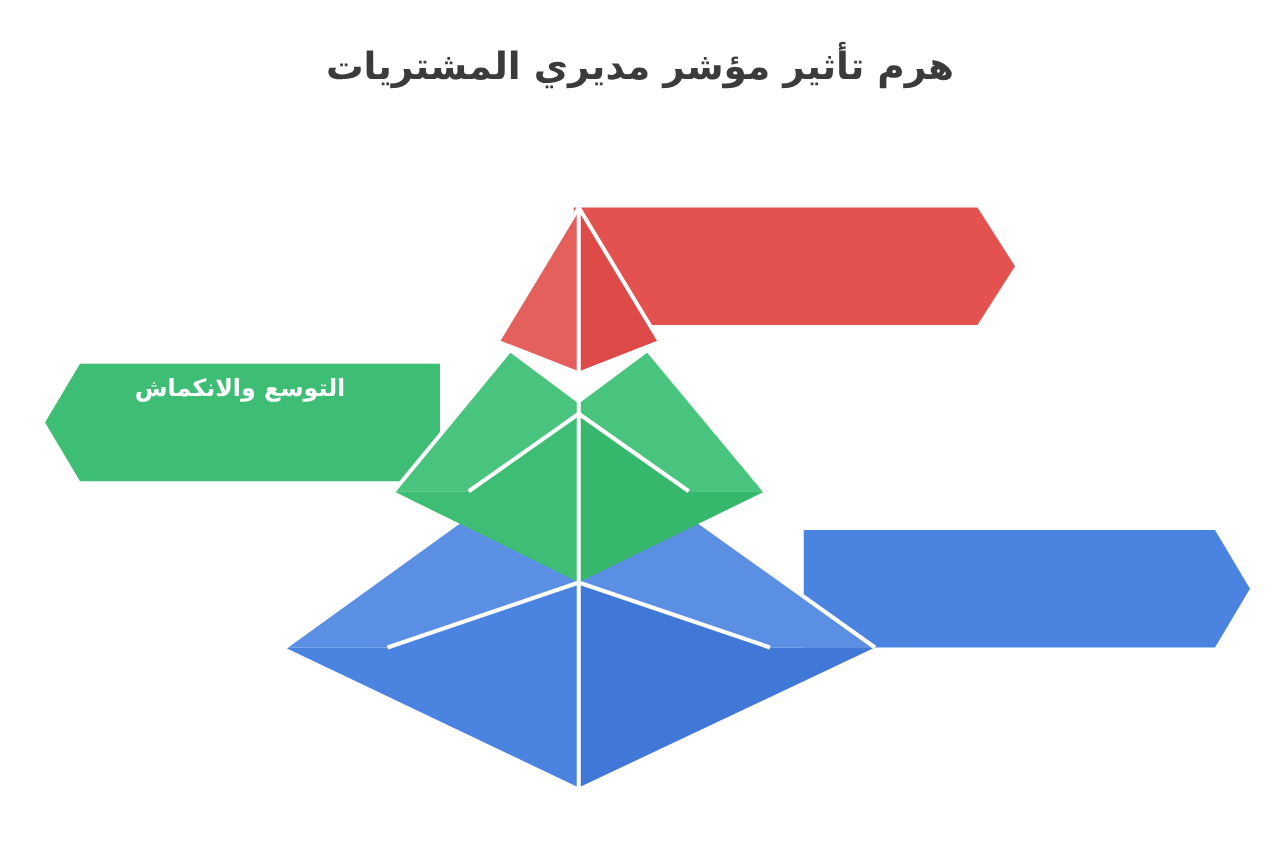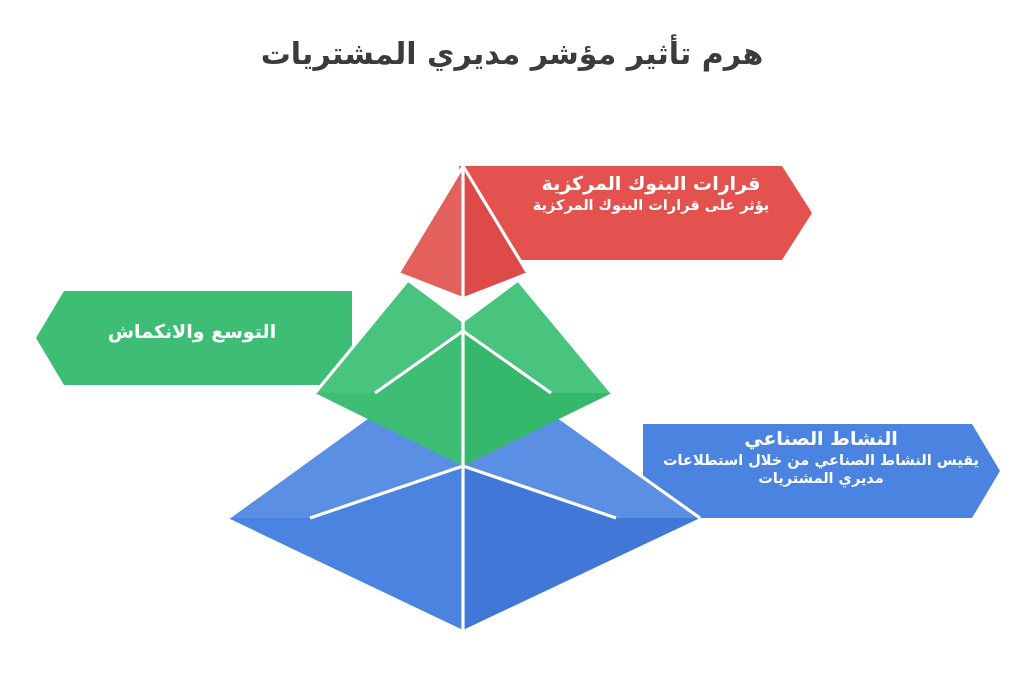--- a/index.html
+++ b/index.html
@@ -73,21 +73,20 @@
   #label-red {
     left: 506px;
     top: 172px;
     width: 290px;
   }
   
   #label-green {
     left: 58px;
     top: 300px;
     width: 268px;
-    margin-top: 20px;
   }
   
   #label-blue {
     left: 662px;
     top: 427px;
     width: 318px;
   }
 </style>
 </head>
 <body>
@@ -142,27 +141,19 @@
       <path d="M 399 272 L 463 166 L 527 272 L 463 297 Z" fill="#e4605d"></path>
       <path d="M 463 166 L 527 272 L 463 297 Z" fill="#dd4a47"></path>
       <g stroke="#ffffff" stroke-width="3.2" fill="none" stroke-linejoin="round">
         <path d="M 399 272 L 463 166 L 527 272"></path>
         <path d="M 463 166 L 463 331"></path>
       </g>
     </g>
 
   </svg>
 
-  <div class="banner-text" id="label-red">
-    <span class="banner-title">قرارات البنوك المركزية</span>
-    <span class="banner-sub">يؤثر على قرارات البنوك المركزية</span>
-  </div>
 
   <div class="banner-text" id="label-green">
     <span class="banner-title">التوسع والانكماش</span>
   </div>
 
-  <div class="banner-text" id="label-blue">
-    <span class="banner-title">النشاط الصناعي</span>
-    <span class="banner-sub">يقيس النشاط الصناعي من خلال استطلاعات مديري المشتريات</span>
-  </div>
 
 </div>
 
 </body></html>

